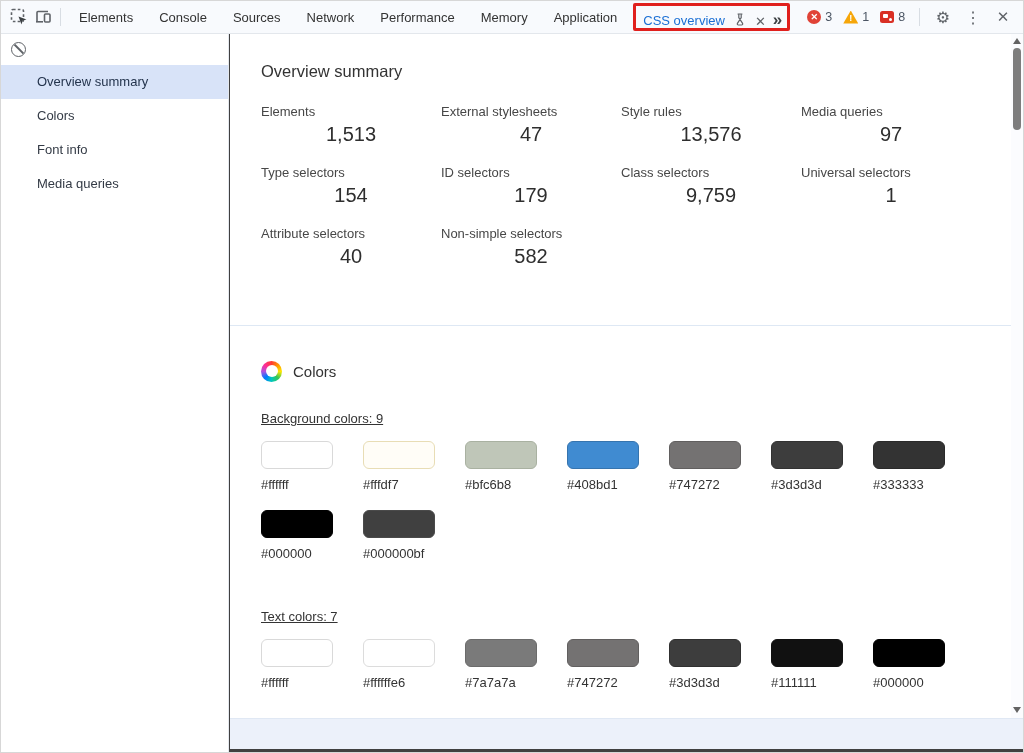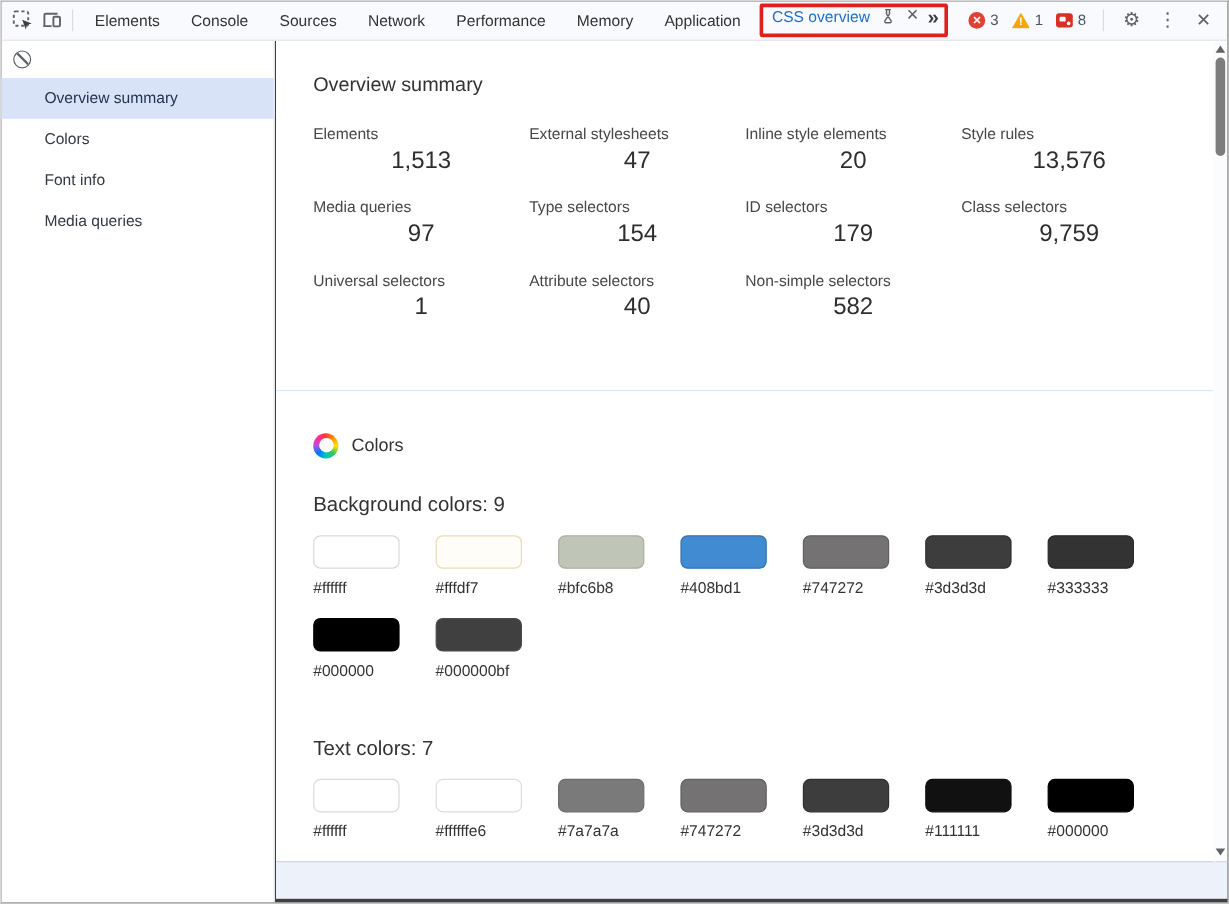--- a/index.html
+++ b/index.html
@@ -7,21 +7,21 @@
   body { font-family:"Liberation Sans", sans-serif; }
   #screen { position:relative; width:1024px; height:753px; background:#404040; overflow:hidden; border:1px solid #d7d7d7; }
 
   
   .toolbar { position:absolute; top:0; left:0; right:0; height:33px; background:#f8fafd;
              border-bottom:1px solid #e3e7ec; display:flex; align-items:center; padding:0 8px 0 6px; }
   .tb-icon { width:24px; height:24px; display:flex; align-items:center; justify-content:center;
              color:#5f6368; flex:none; cursor:pointer; }
   .tb-divider { width:1px; height:18px; background:#d8dde3; margin:0 5px; flex:none; }
   .tab { padding:0 13px; font-size:13px; color:#333; line-height:31px; white-space:nowrap; cursor:pointer; }
-  .csso-wrap { display:flex; align-items:flex-start; border:3px solid #e0201d; border-radius:2px;
+  .csso-wrap { display:flex; align-items:flex-end; border:3px solid #e0201d; border-radius:2px;
                height:28px; padding:0 7px; margin-left:3px; gap:7px; flex:none; }
   .csso-label { color:#1a6fd4; font-size:13px; white-space:nowrap; cursor:pointer; }
   .flask { width:14px; height:14px; }
   .tab-close { color:#5f6368; font-size:13px; line-height:1; cursor:pointer; }
   .more-tabs { color:#3c4043; font-size:17px; font-weight:bold; line-height:1; letter-spacing:-2px; cursor:pointer; }
   .badges { display:flex; align-items:center; margin-left:14px; gap:5px; font-size:12.5px; color:#4b5563; }
   .badge { display:flex; align-items:center; gap:4px; cursor:pointer; padding:0 3px; }
   .err-icon { width:14px; height:14px; border-radius:50%; background:#e04236; color:#fff;
               font-size:9px; font-weight:bold; display:flex; align-items:center; justify-content:center; }
   .warn-icon { width:15px; height:13px; background:#f6a609; clip-path:polygon(50% 0,100% 100%,0 100%);
@@ -52,21 +52,21 @@
   .stat-label { font-size:13px; color:#474747; }
   .stat-value { font-size:20px; color:#2e2e2e; margin-top:4px;text-align:center; }
 
   .section-colors { padding:34px 0 0 31px; }
   .sec-head { display:flex; align-items:center; gap:11px; height:22px; }
   .wheel { width:21px; height:21px; border-radius:50%; flex:none;
            background:conic-gradient(#ff3b30,#ff9500,#ffe600,#34c759,#00c7be,#007aff,#af52de,#ff2d95,#ff3b30);
            display:flex; align-items:center; justify-content:center; }
   .wheel::after { content:""; width:12px; height:12px; background:#fff; border-radius:50%; }
   .sec-title { font-size:15px; color:#333; }
-  .group-label { margin-top:29px; font-size:17px; color:#333; }
+  .group-label { margin-top:29px; font-size:13px; color:#333;text-decoration:underline; }
   .group-label.second { margin-top:48px; }
   .swatches { margin-top:15px; display:grid; grid-template-columns:repeat(7,72px);
               column-gap:30px; row-gap:18px; }
   .swatch-box { width:72px; height:28px; border-radius:6px; border:1px solid transparent; cursor:pointer; }
   .swatch-hex { margin-top:8px; font-size:13px; color:#333; white-space:nowrap; }
 
   
   .footer { position:absolute; top:717px; left:229px; right:0; height:31px;
             background:#ecf1fa; border-top:1px solid #e0e8f4; }
 
@@ -179,24 +179,20 @@
           <div class="stat">
             <div class="stat-label">Elements</div>
             <div class="stat-value">1,513</div>
           </div>
 
           <div class="stat">
             <div class="stat-label">External stylesheets</div>
             <div class="stat-value">47</div>
           </div>
 
-          <div class="stat">
-            <div class="stat-label">Inline style elements</div>
-            <div class="stat-value">20</div>
-          </div>
 
           <div class="stat">
             <div class="stat-label">Style rules</div>
             <div class="stat-value">13,576</div>
           </div>
 
           <div class="stat">
             <div class="stat-label">Media queries</div>
             <div class="stat-value">97</div>
           </div>

